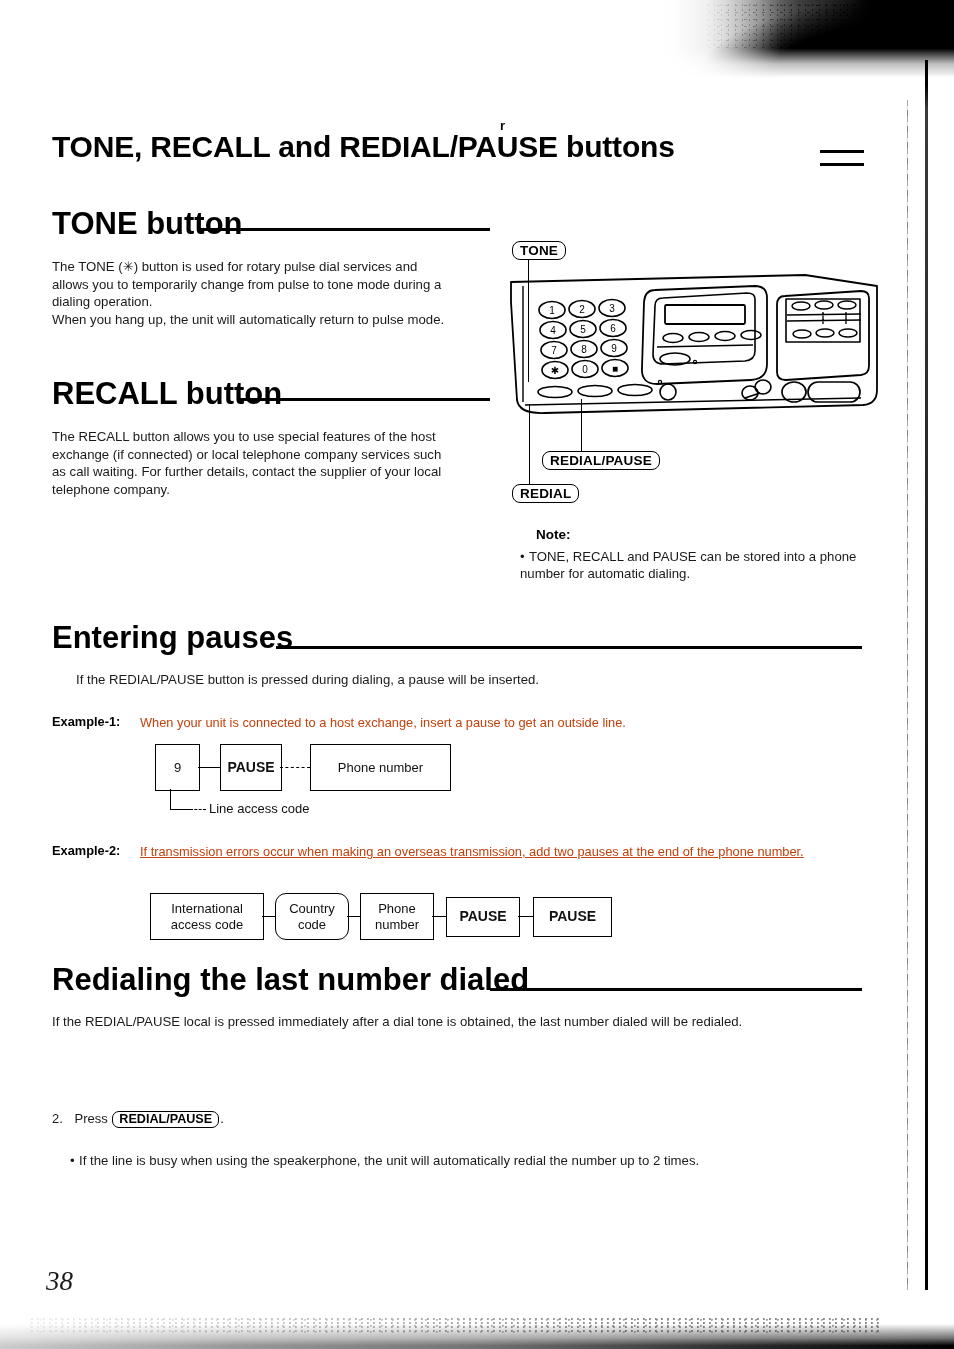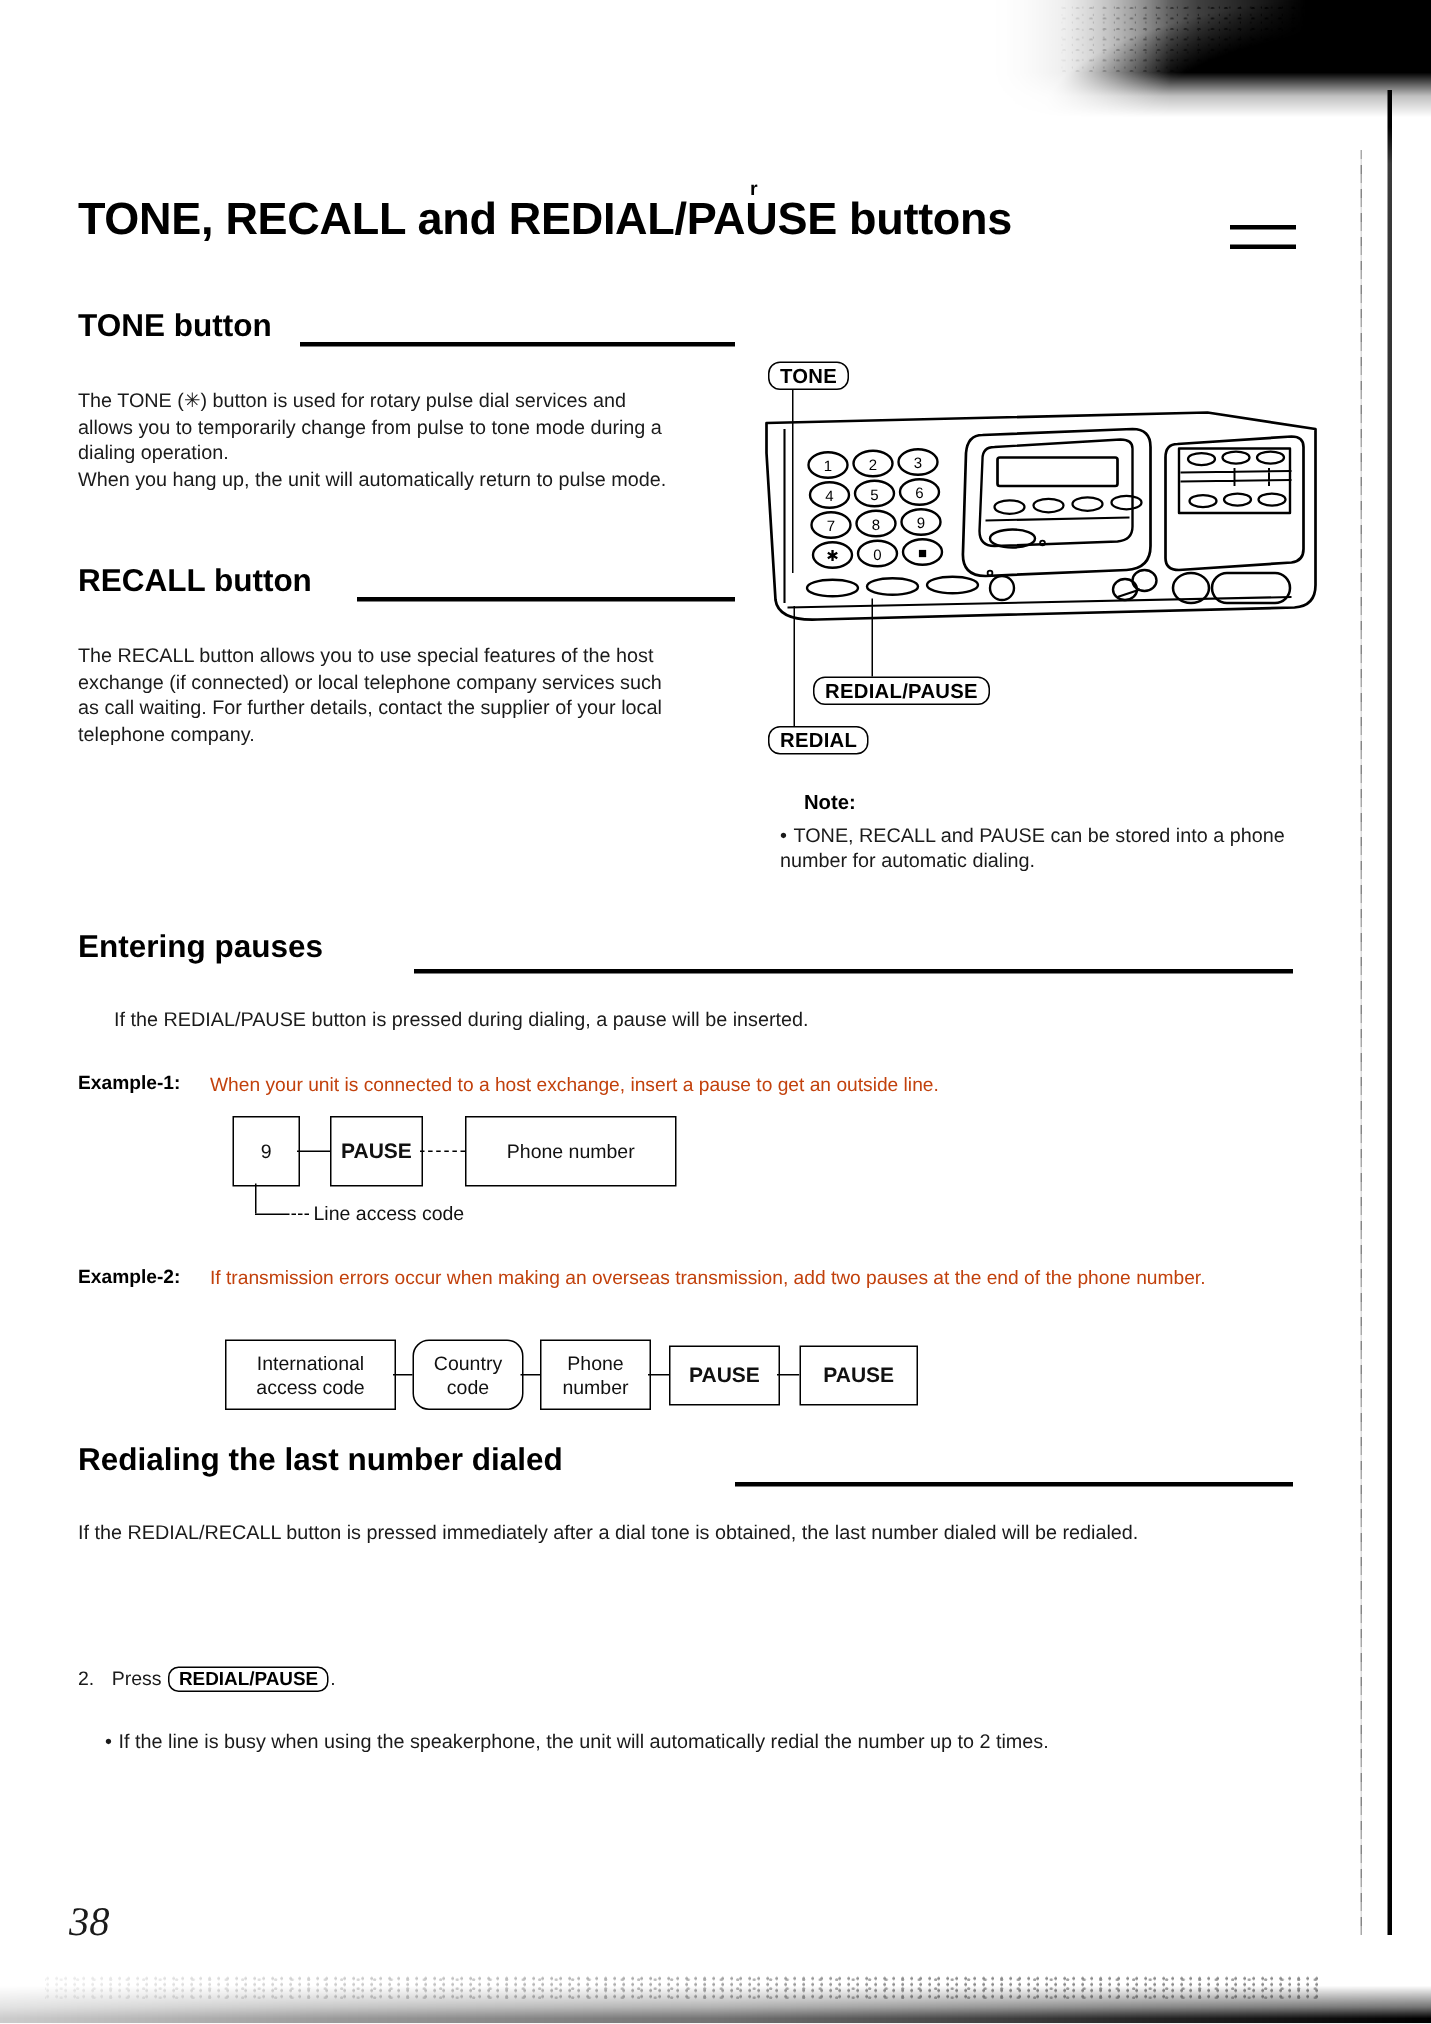--- a/index.html
+++ b/index.html
@@ -68,21 +68,21 @@
     font-size:30px;font-weight:bold;letter-spacing:-0.2px;color:#000;
     white-space:nowrap;
   }
   .title-rule{
     position:absolute;left:820px;top:150px;width:44px;height:10px;
     border-top:3px solid #000;border-bottom:3px solid #000;
   }
 
   h2.sec{
     position:absolute;margin:0;font-weight:bold;color:#000;
-    font-size:21px;white-space:nowrap;
+    font-size:31px;white-space:nowrap;
   }
   .rule{
     position:absolute;height:0;border-top:3px solid #000;
   }
 
   p.body,div.body{
     position:absolute;margin:0;font-size:13.2px;line-height:17.6px;color:#1a1a1a;
   }
 
   .note-title{position:absolute;font-size:13.5px;font-weight:bold;color:#000;padding-left:16px;}
@@ -267,37 +267,37 @@
     <div class="flowbox bold" style="left:220px;top:744px;width:60px;height:45px;">PAUSE</div>
     <div class="connector dotted" style="left:280px;top:767px;width:30px;"></div>
     <div class="flowbox" style="left:310px;top:744px;width:139px;height:45px;">Phone number</div>
     <div class="leader-v" style="left:170px;top:789px;height:20px;"></div>
     <div class="leader-h" style="left:170px;top:809px;width:20px;"></div>
     <div class="leader-dash" style="left:190px;top:809px;width:16px;"></div>
     <div class="leader-label" style="left:209px;top:801px;">Line access code</div>
   </div>
 
   <div class="ex-label" style="left:52px;top:843px;">Example-2:</div>
-  <div class="ex-text" style="left:140px;top:843px;width:707px;">If transmission errors occur when making an overseas transmission, add two pauses at the end of the phone number.</div>
+  <div class="ex-text" style="left:140px;top:843px;width:707px;text-decoration:underline;">If transmission errors occur when making an overseas transmission, add two pauses at the end of the phone number.</div>
 
   <div>
     <div class="flowbox" style="left:150px;top:893px;width:112px;height:45px;">International access code</div>
     <div class="connector" style="left:262px;top:916px;width:13px;"></div>
     <div class="flowbox" style="left:275px;top:893px;width:72px;height:45px;border-radius:11px;">Country code</div>
     <div class="connector" style="left:347px;top:916px;width:13px;"></div>
     <div class="flowbox" style="left:360px;top:893px;width:72px;height:45px;">Phone number</div>
     <div class="connector" style="left:432px;top:916px;width:14px;"></div>
     <div class="flowbox bold" style="left:446px;top:897px;width:72px;height:38px;">PAUSE</div>
     <div class="connector" style="left:518px;top:916px;width:15px;"></div>
     <div class="flowbox bold" style="left:533px;top:897px;width:77px;height:38px;">PAUSE</div>
   </div>
 
   <h2 class="sec" style="left:52px;top:962px;">Redialing the last number dialed</h2>
   <div class="rule" style="left:490px;top:988px;width:372px;"></div>
-  <p class="body" style="left:52px;top:1013px;width:800px;">If the REDIAL/RECALL button is pressed immediately after a dial tone is obtained, the last number dialed will be redialed.</p>
+  <p class="body" style="left:52px;top:1013px;width:800px;">If the REDIAL/PAUSE local is pressed immediately after a dial tone is obtained, the last number dialed will be redialed.</p>
 
 
   <div class="step" style="left:52px;top:1110px;width:700px;">
     <span>2.</span>
     <span style="display:inline-block;width:8px;"></span><span>Press </span><span class="keycap">REDIAL/PAUSE</span><span>.</span>
   </div>
 
   <div class="note-body" style="left:70px;top:1152px;width:740px;">
     <span class="bullet">•</span><span>If the line is busy when using the speakerphone, the unit will automatically redial the number up to 2 times.</span>
   </div>

